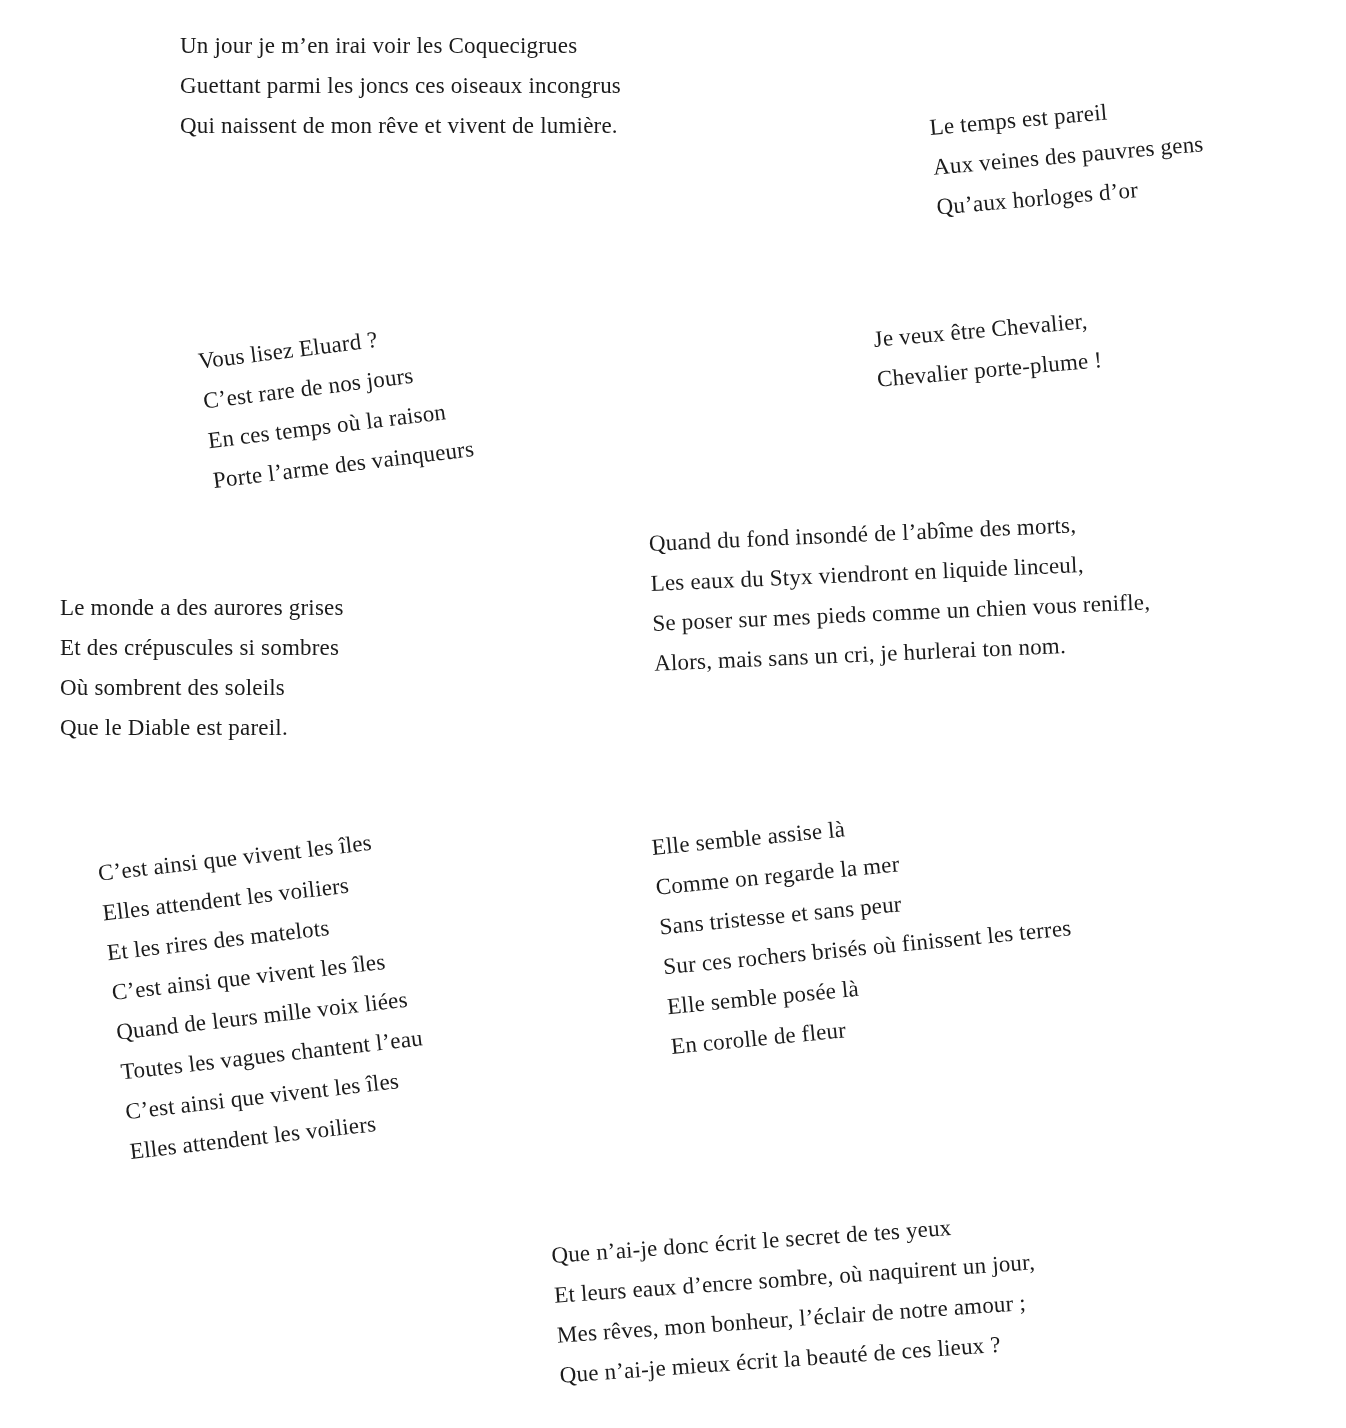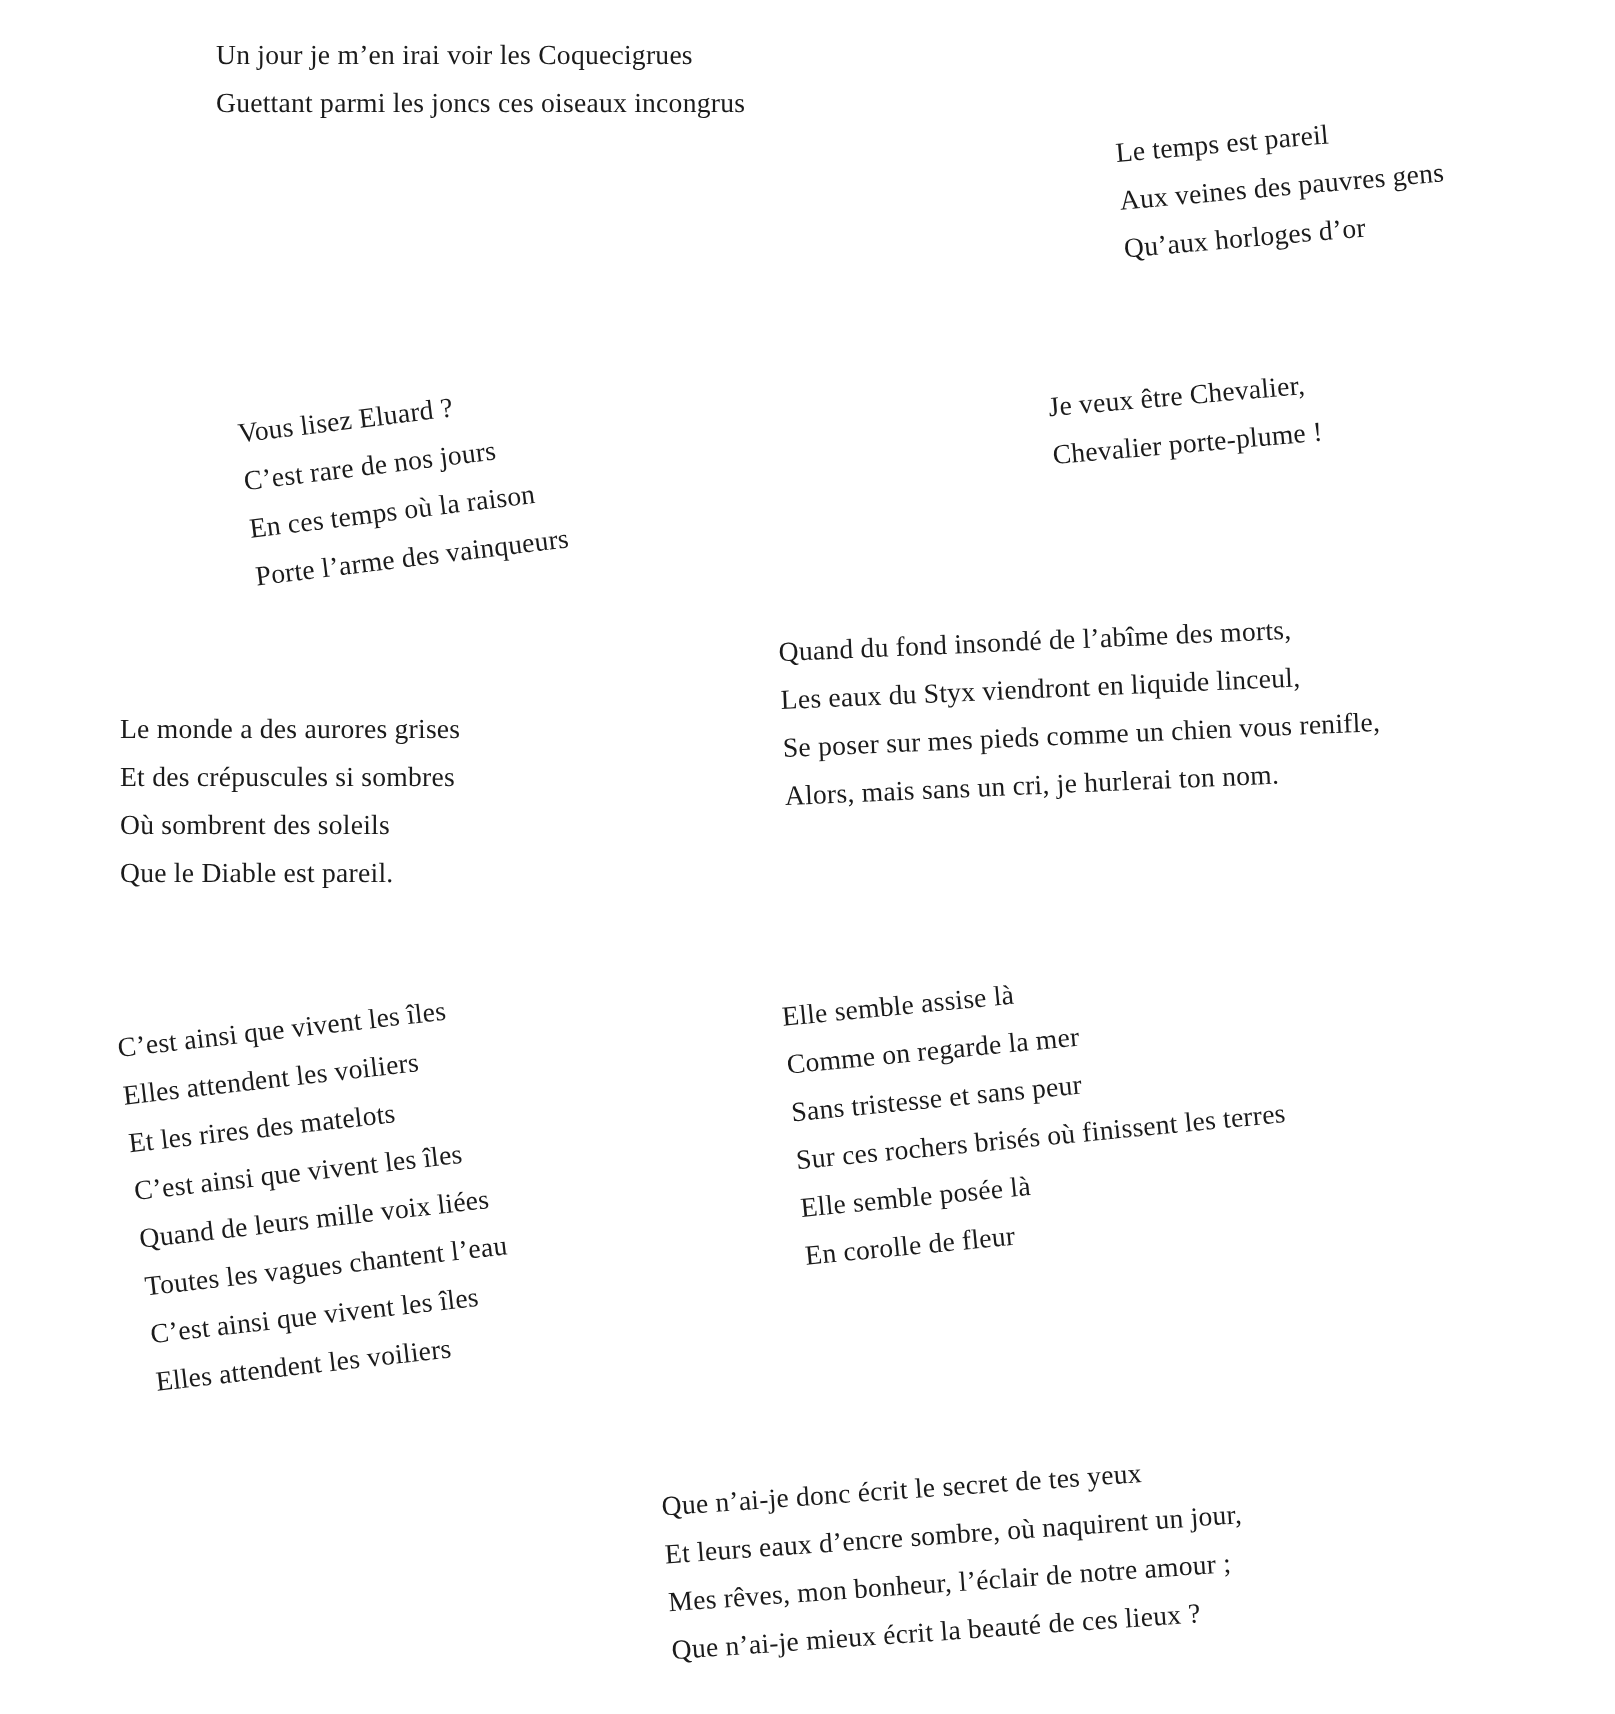--- a/index.html
+++ b/index.html
@@ -28,33 +28,34 @@
     letter-spacing: 0.2px;
     transform-origin: left top;
   }
   .poem-line { display: block; }
 
   .f1 { left: 160px; top: 26px; margin-left: 20px; }
   .f2 { left: 928px; top: 108px; transform: rotate(-5deg); }
   .f3 { left: 196px; top: 342px; transform: rotate(-7deg); }
   .f4 { left: 872px; top: 320px; transform: rotate(-5deg); }
   .f5 { left: 648px; top: 524px; transform: rotate(-2.5deg); }
-  .f6 { left: 60px; top: 588px; margin-left: 40px; }
+  .f6 { left: 60px; top: 588px; }
   .f7 { left: 96px; top: 854px; transform: rotate(-6.5deg); }
   .f8 { left: 650px; top: 828px; transform: rotate(-5.5deg); }
   .f9 { left: 550px; top: 1236px; transform: rotate(-4deg); }
 </style>
 </head>
 <body>
 
 <div class="page">
 
   <div class="poem f1">
     <span class="poem-line">Un jour je m’en irai voir les Coquecigrues</span>
     <span class="poem-line">Guettant parmi les joncs ces oiseaux incongrus</span>
+    <span class="poem-line">Qui naissent de mon rêve et vivent de lumière.</span>
   </div>
 
   <div class="poem f2">
     <span class="poem-line">Le temps est pareil</span>
     <span class="poem-line">Aux veines des pauvres gens</span>
     <span class="poem-line">Qu’aux horloges d’or</span>
   </div>
 
   <div class="poem f3">
     <span class="poem-line">Vous lisez Eluard ?</span>

